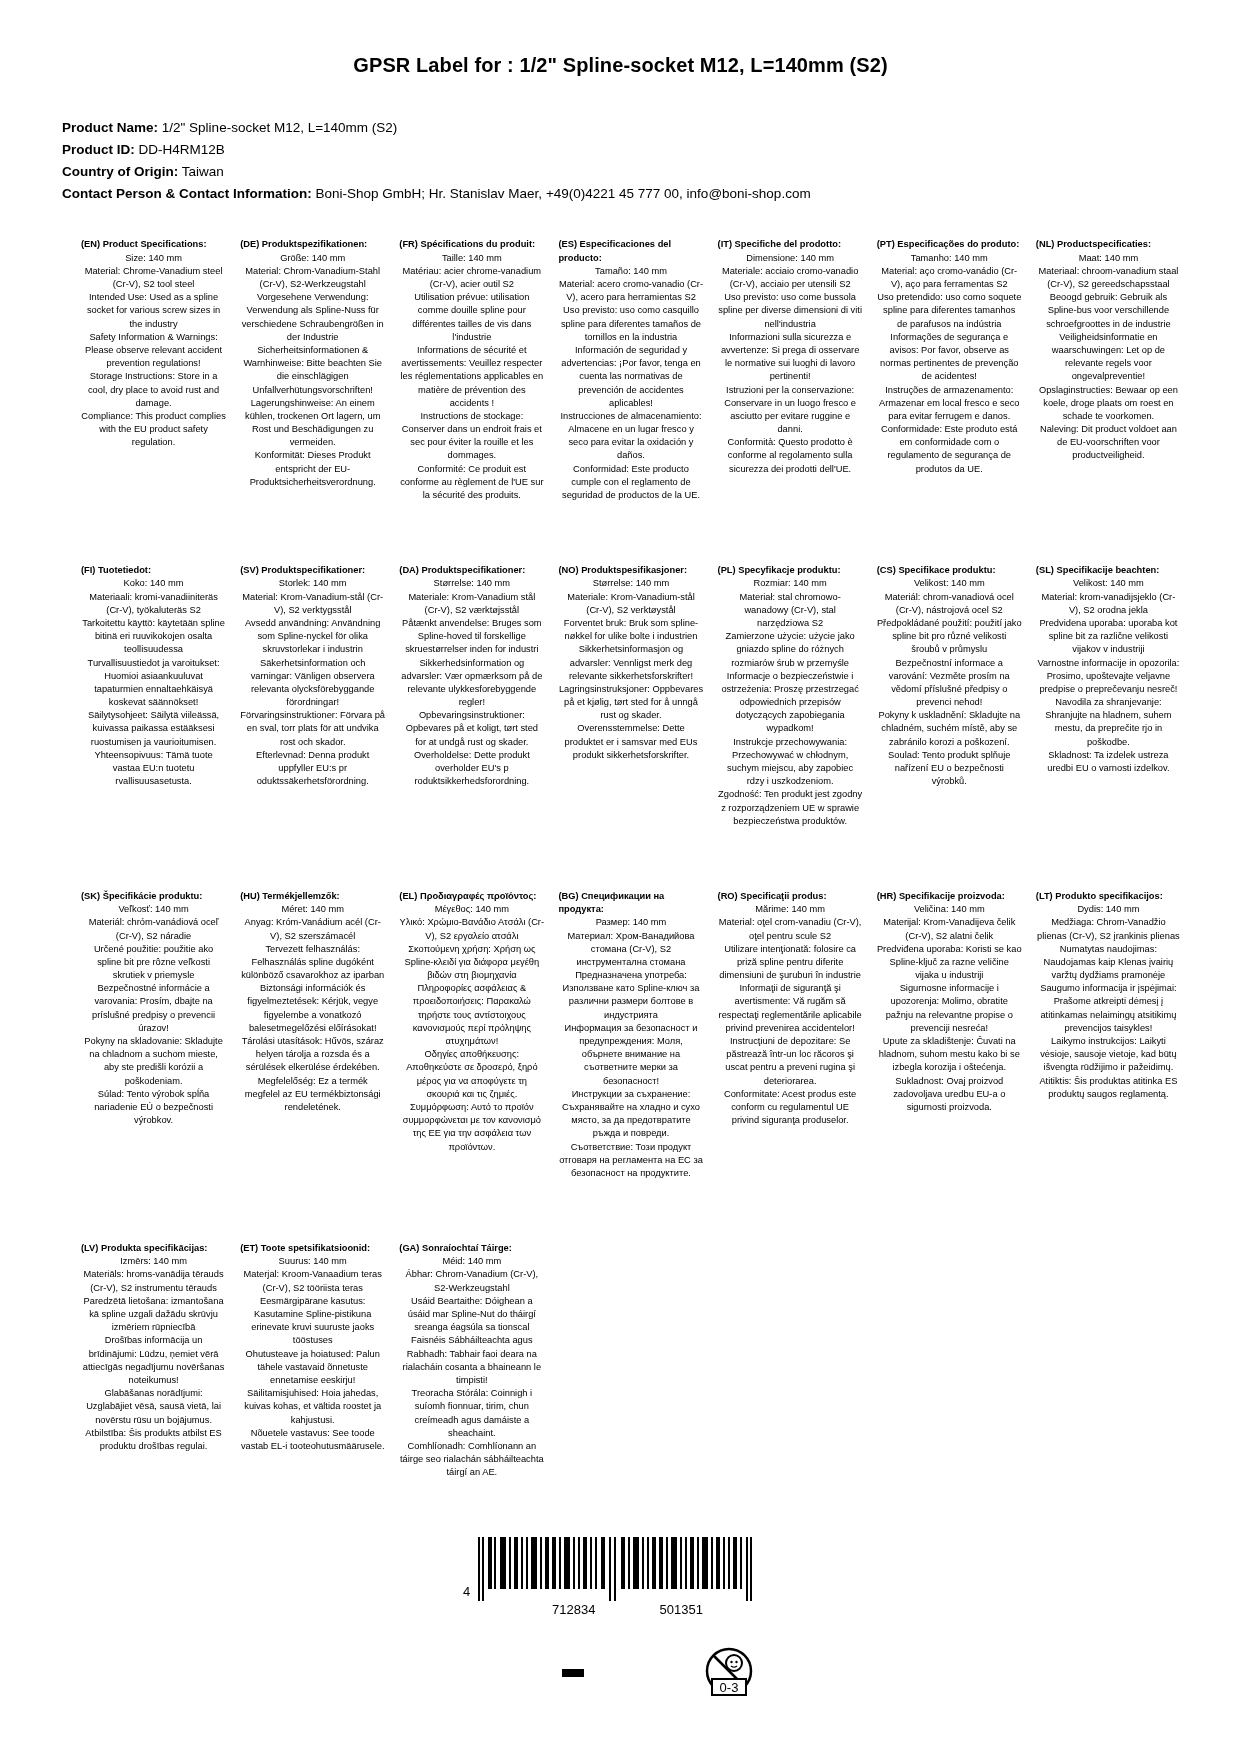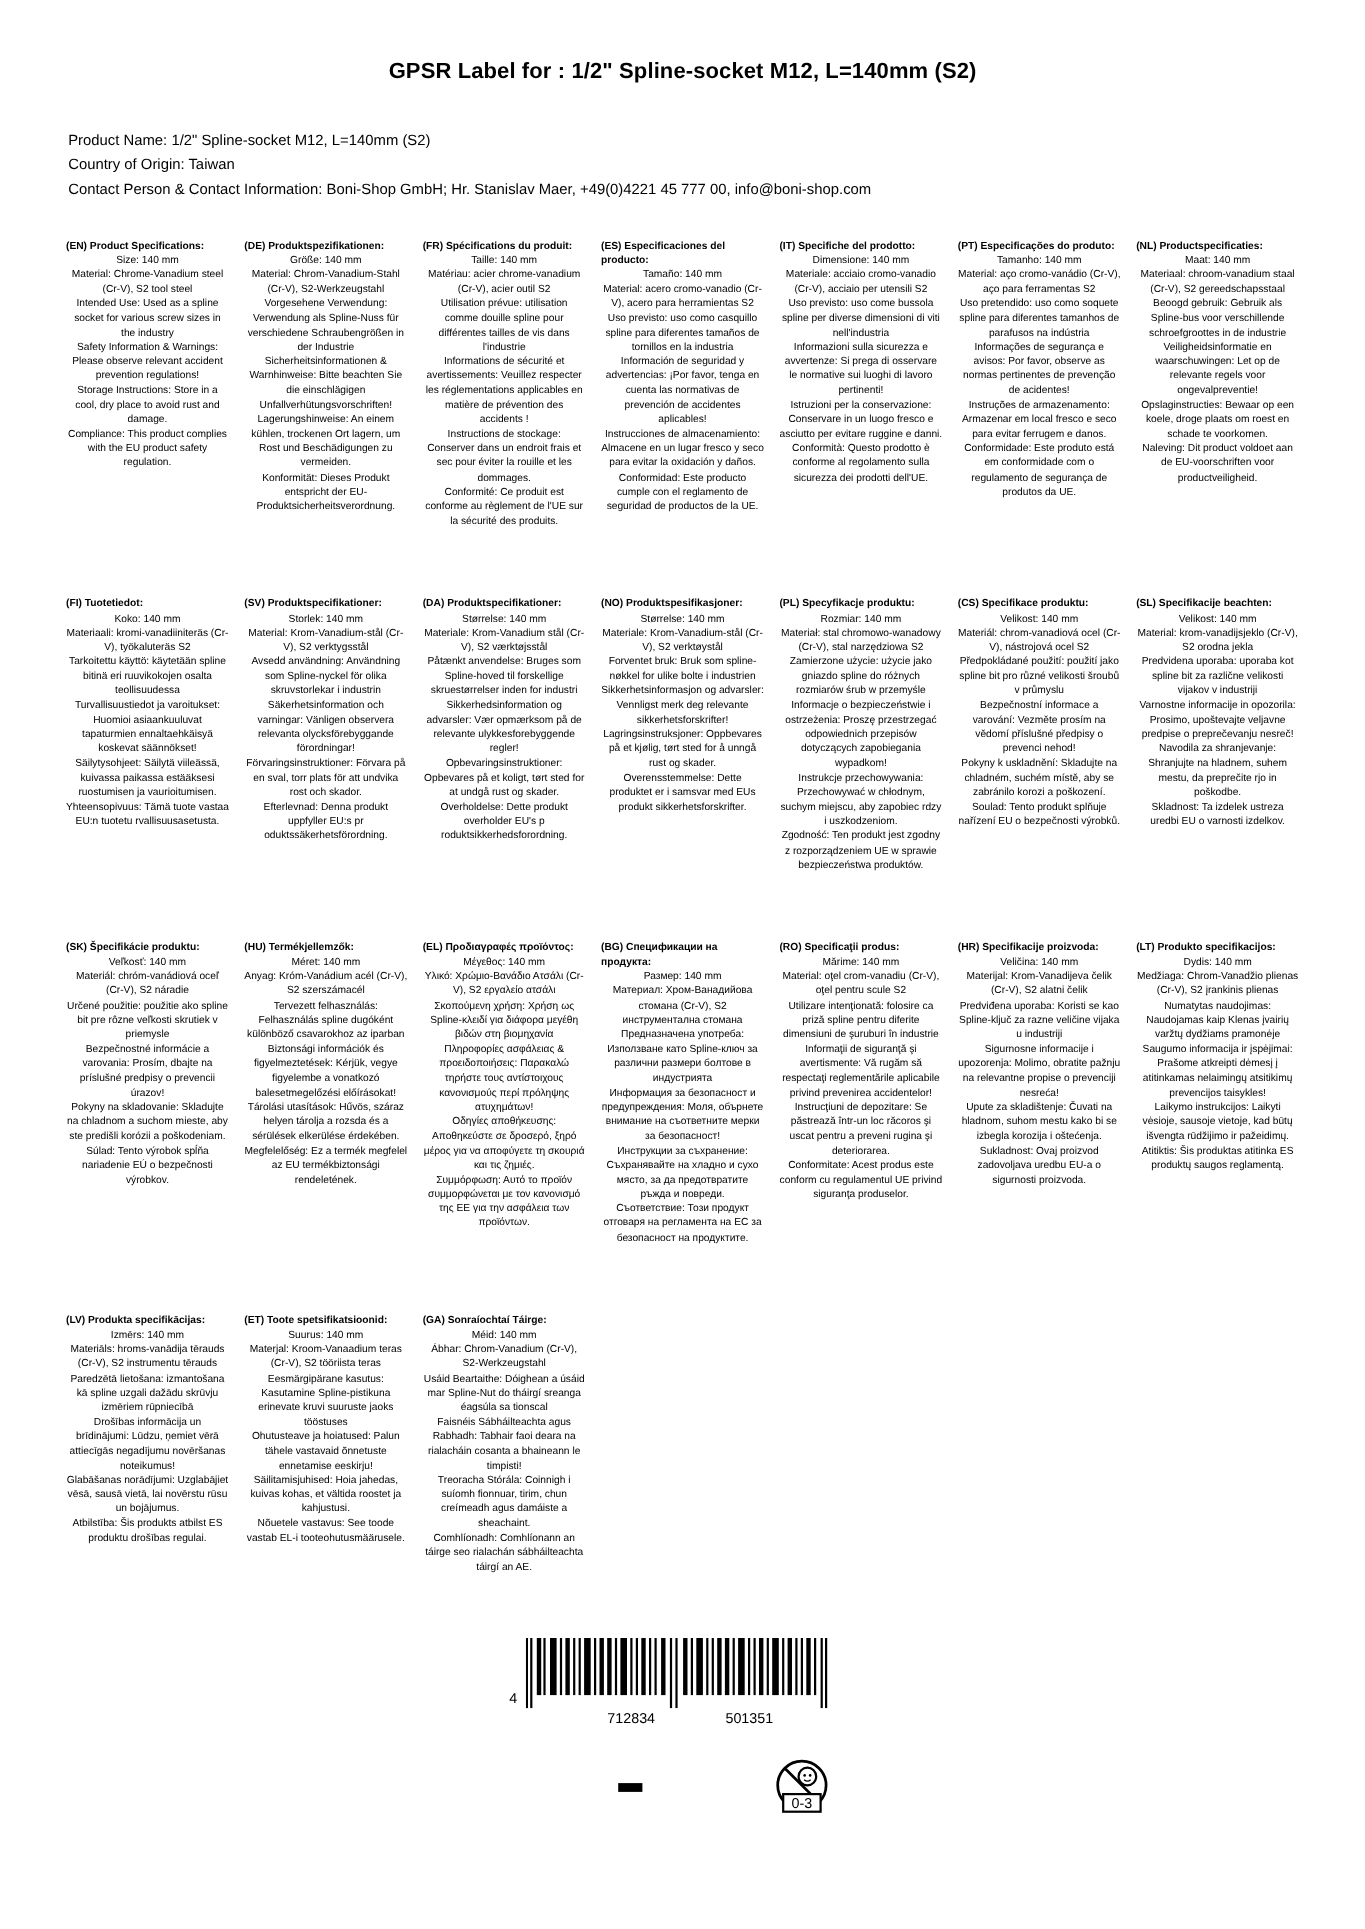--- a/index.html
+++ b/index.html
@@ -29,31 +29,32 @@
   }
   .header-block {
     margin: 0 0 34px 2px;
     font-size: 13.5px;
     line-height: 1.62;
   }
   .header-row {
     white-space: nowrap;
   }
   .header-label {
-    font-weight: normal;
+    font-weight: bold;
   }
   .header-value {
     font-weight: normal;
   }
   .lang-grid {
     display: grid;
     grid-template-columns: repeat(7, 1fr);
     column-gap: 14px;
     row-gap: 22px;
     margin-top: 10px;
+    margin-left: 21px;
   }
   .lang-cell {
     font-size: 9.3px;
     line-height: 1.42;
     color: #000;
     word-wrap: break-word;
     overflow-wrap: break-word;
   }
   .lang-head {
     font-weight: bold;
@@ -111,20 +112,24 @@
 <body>
 
 <div class="page">
 
   <div class="doc-title">GPSR Label for : 1/2" Spline-socket M12, L=140mm (S2)</div>
 
   <div class="header-block">
     <div class="header-row">
       <span class="header-label">Product Name:</span>
       <span class="header-value">1/2" Spline-socket M12, L=140mm (S2)</span>
+    </div>
+    <div class="header-row">
+      <span class="header-label">Product ID:</span>
+      <span class="header-value">DD-H4RM12B</span>
     </div>
     <div class="header-row">
       <span class="header-label">Country of Origin:</span>
       <span class="header-value">Taiwan</span>
     </div>
     <div class="header-row">
       <span class="header-label">Contact Person &amp; Contact Information:</span>
       <span class="header-value">Boni-Shop GmbH; Hr. Stanislav Maer, +49(0)4221 45 777 00, info@boni-shop.com</span>
     </div>
   </div>

